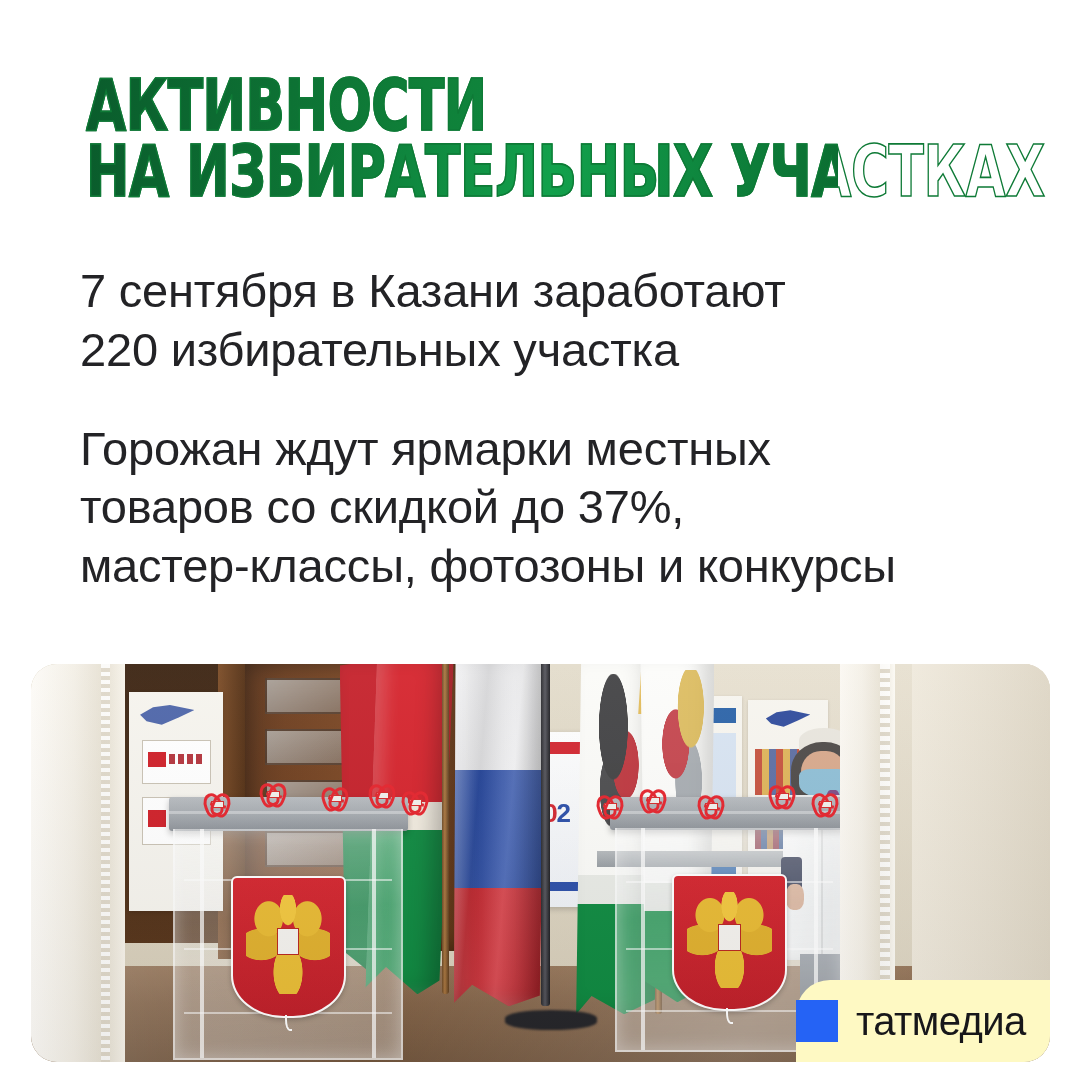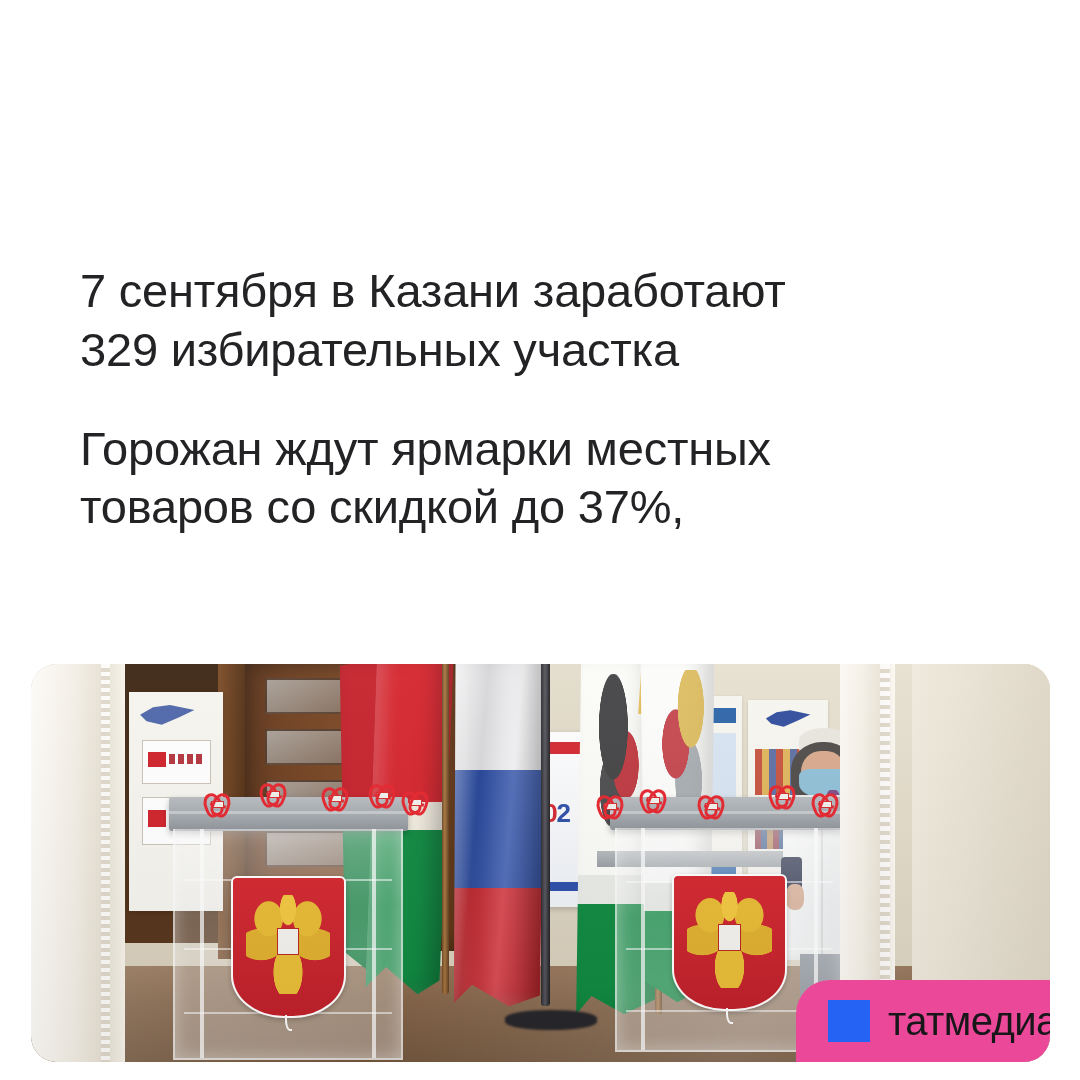--- a/index.html
+++ b/index.html
@@ -462,53 +462,57 @@
     position:absolute; inset:0;
     background:linear-gradient(180deg,rgba(255,255,255,.06),rgba(0,0,0,.05));
     pointer-events:none;
   }
 
   
   .logo-badge {
     position:absolute;
     right:0; bottom:0;
     width:254px; height:82px;
-    background:#ec4899;
+    background:#fef9c3;
     border-top-left-radius:34px;
     display:flex; align-items:center;
-    padding-left:32px;
     gap:18px;
   }
   .logo-square {
     width:42px; height:42px;
     background:#2563f5;
     flex:0 0 auto;
   }
   .logo-word {
     font-size:40px;
     font-weight:500;
     color:#17171a;
     letter-spacing:-0.6px;
     line-height:1;
   }
 </style>
 </head>
 <body>
 
 <div id="poster">
 
+  <div class="headline">
+    <span class="headline-line l1">АКТИВНОСТИ</span>
+    <span class="headline-line l2">НА ИЗБИРАТЕЛЬНЫХ УЧАСТКАХ</span>
+  </div>
 
   <div class="body-copy">
     <div class="para">
       <span class="ln">7 сентября в Казани заработают</span>
-      <span class="ln">329 избирательных участка</span>
+      <span class="ln">220 избирательных участка</span>
     </div>
     <div class="para">
       <span class="ln">Горожан ждут ярмарки местных</span>
       <span class="ln">товаров со скидкой до 37%,</span>
+      <span class="ln">мастер-классы, фотозоны и конкурсы</span>
     </div>
   </div>
 
   <div class="photo">
     <div class="scene">
 
       <div class="wall-beige"></div>
       <div class="wall-right"></div>
       <div class="floor"></div>
       <div class="floor-sheen"></div>

